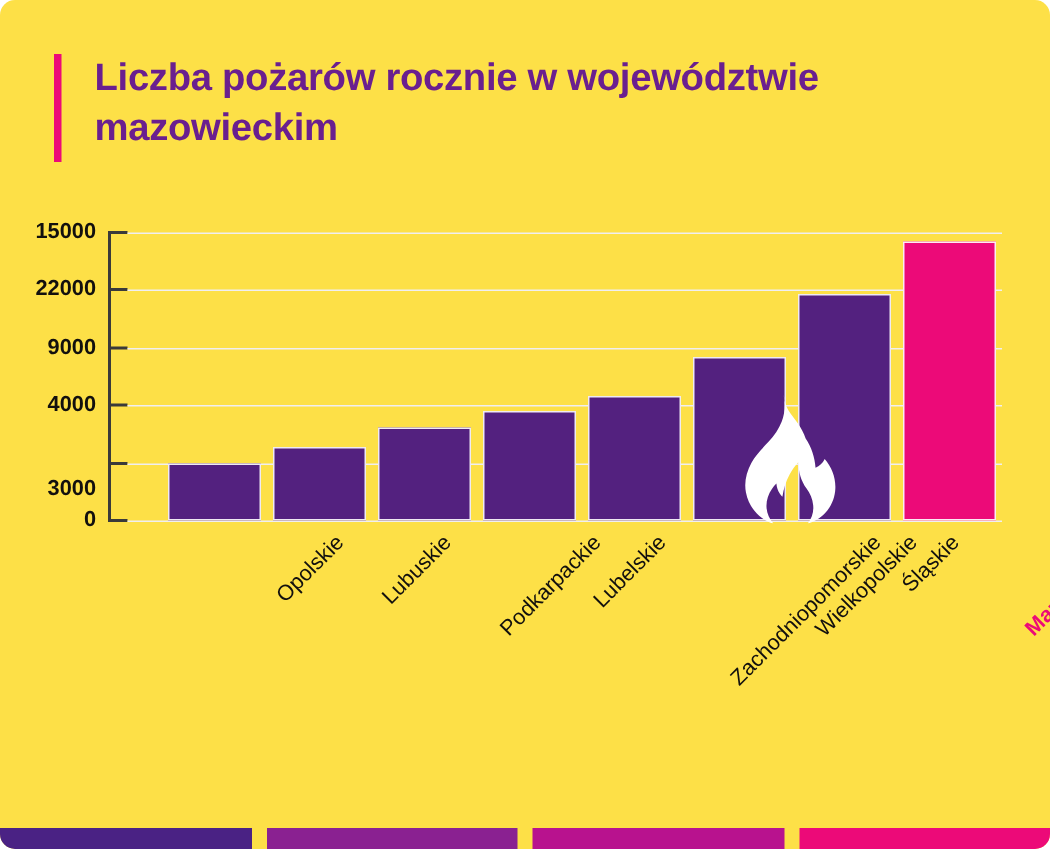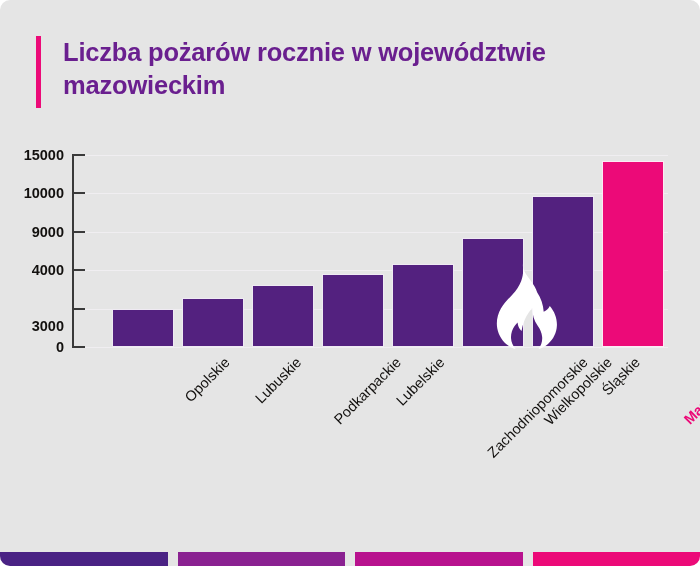--- a/index.html
+++ b/index.html
@@ -13,21 +13,21 @@
     font-family: "Liberation Sans", sans-serif;
     overflow: hidden;
     position: relative;
   }
 
   #card {
     position: absolute;
     left: 0; top: 0;
     width: 700px;
     height: 566px;
-    background: #e5e5e5;
+    background: #fde047;
     border-radius: 10px;
     overflow: hidden;
   }
 
   
   #title-block {
     position: absolute;
     left: 36px;
     top: 36px;
     width: 620px;
@@ -198,21 +198,21 @@
     <div id="title-text">Liczba pożarów rocznie w województwie mazowieckim</div>
   </div>
 
   <div id="chart">
 
     <div id="y-labels">
         <div class="ytick-label" style="top: 207px;">0</div>
         <div class="ytick-label" style="top: 186px;">3000</div>
         <div class="ytick-label" style="top: 130.2px;">4000</div>
         <div class="ytick-label" style="top: 91.8px;">9000</div>
-        <div class="ytick-label" style="top: 53.4px;">10000</div>
+        <div class="ytick-label" style="top: 53.4px;">22000</div>
         <div class="ytick-label" style="top: 15px; padding-left: 20px;">15000</div>
       </div>
 
     <div id="plot">
       <div id="axis-line"></div>
       <div id="ticks-and-grid">
           <div class="ytick-mark" style="top: 206px;"></div>
           <div class="gridline" style="top: 207px;"></div>
           <div class="ytick-mark" style="top: 167.6px;"></div>
           <div class="gridline" style="top: 168.6px;"></div>

